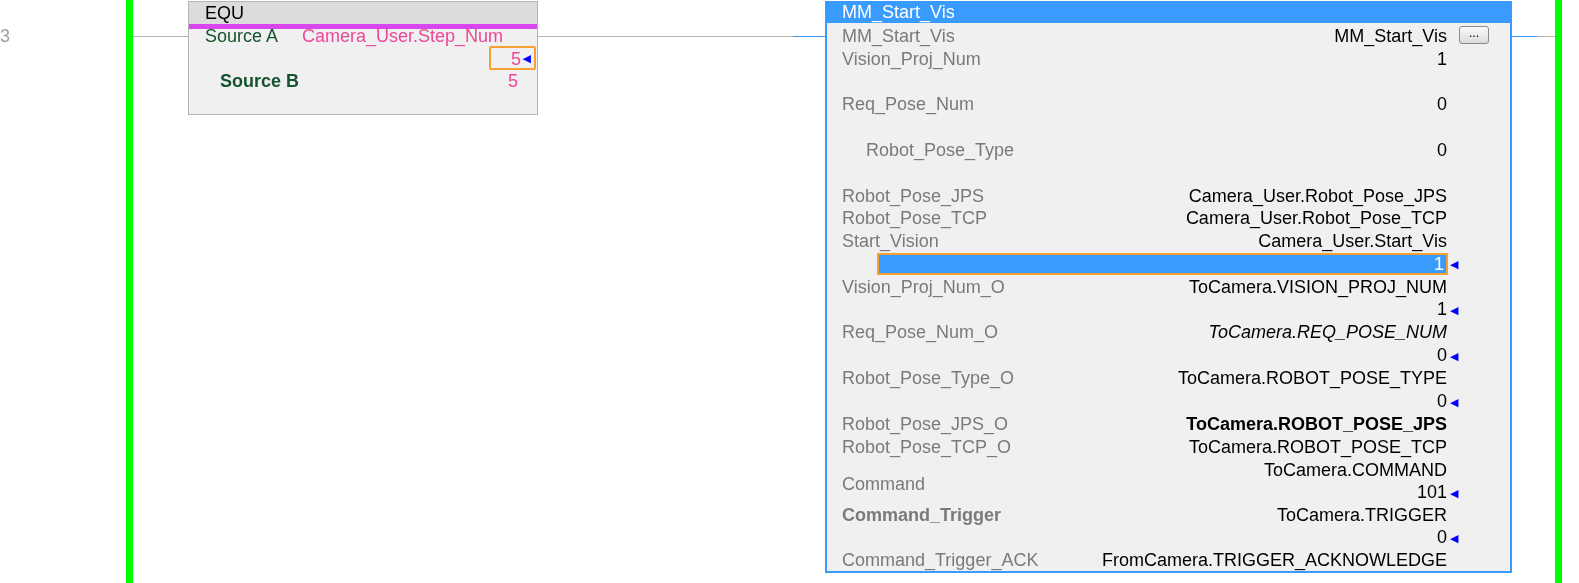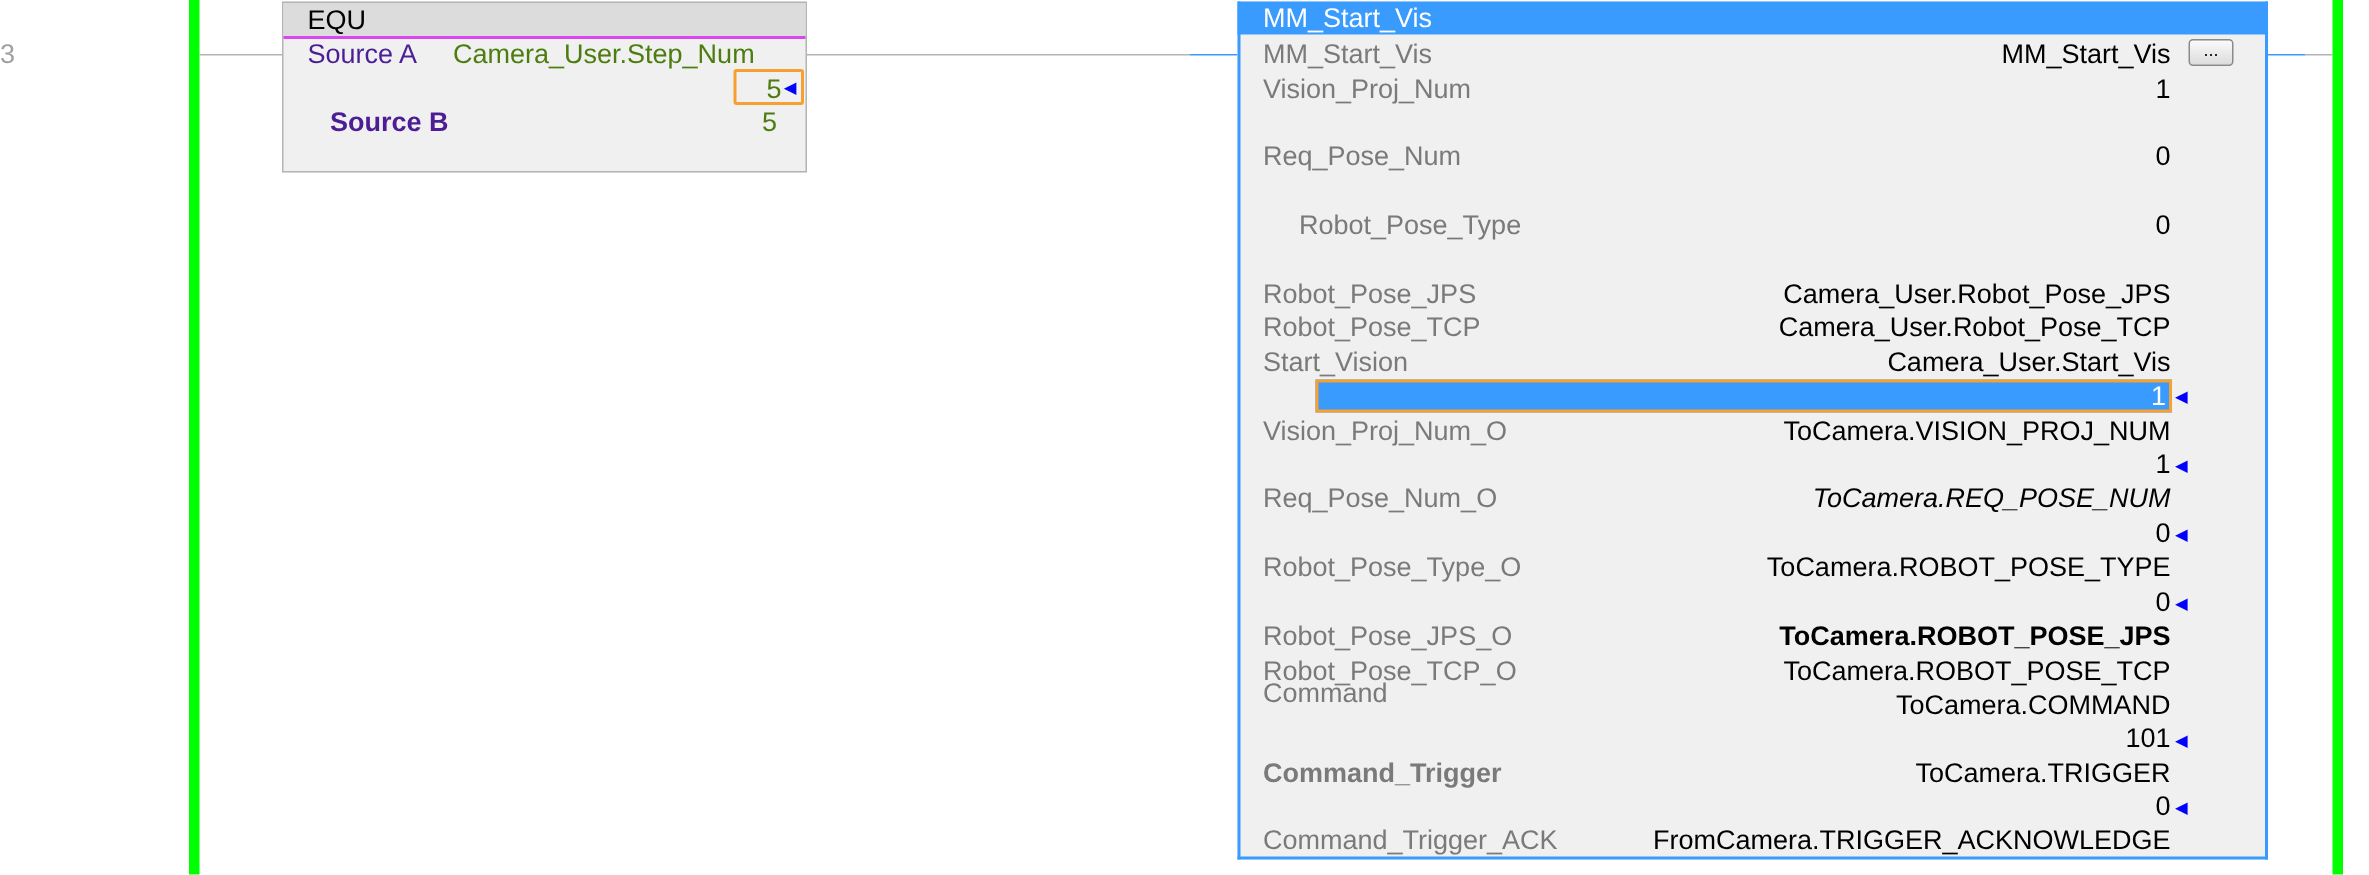--- a/index.html
+++ b/index.html
@@ -6,23 +6,23 @@
   body { width:1579px; height:583px; background:#ffffff; position:relative; overflow:hidden;
          font-family:"Liberation Sans", sans-serif; font-size:18px; }
   .abs { position:absolute; }
   .rung-num { left:0; top:26px; width:14px; color:#a0a0a0; font-size:18px; }
   .rail { background:#00ff00; top:0; height:583px; width:7px; }
   .wire { height:1px; background:#b4b4b4; }
   .wire-blue { height:1px; background:#3a9bff; }
 
   
   .equ { left:188px; top:1px; width:350px; height:114px; border:1px solid #b4b4b4; background:#f0f0f0; box-sizing:border-box; }
-  .equ-title { height:22px; background:#dcdcdc; border-bottom:2px solid #d946ef; padding-left:16px; line-height:22px; color:#000; }
-  .lbl { color:#4c1d95; }
-  .val { color:#4d7c0f; }
+  .equ-title { height:22px; background:#dcdcdc; border-bottom:5px solid #d946ef; padding-left:16px; line-height:22px; color:#000; }
+  .lbl { color:#14532d; }
+  .val { color:#ec4899; }
   .hl-box { border:2px solid #f5a030; border-radius:2px; box-sizing:border-box; }
   .arrow { color:#0000ff; font-size:11px; }
 
   
   .mm { left:825px; top:1px; width:687px; height:572px; border:2px solid #3a9bff; border-top:none; background:#f0f0f0; box-sizing:border-box; }
   .mm-title { left:825px; top:1px; width:687px; height:22px; background:#3a9bff; color:#fff; line-height:22px; padding-left:17px; box-sizing:border-box; }
   .row-l { left:842px; color:#7a7a7a; white-space:nowrap; }
   .row-r { right:132px; color:#000; text-align:right; white-space:nowrap; }
   .ell-btn { left:1459px; top:26px; width:30px; height:18px; border:1px solid #8a8a8a; border-radius:3px;
              background:linear-gradient(#fafafa,#dcdcdc); box-sizing:border-box; font-size:12px; line-height:12px; text-align:center; color:#000; }
@@ -98,21 +98,21 @@
 <div class="abs row-r" style="top:368px;">ToCamera.ROBOT_POSE_TYPE</div>
 <div class="abs row-r" style="top:391px;">0</div>
 <span class="abs small-arrow" style="left:1450px; top:396px;">◀</span>
 
 <div class="abs row-l" style="top:414px;">Robot_Pose_JPS_O</div>
 <div class="abs row-r" style="top:414px;font-weight:bold;">ToCamera.ROBOT_POSE_JPS</div>
 
 <div class="abs row-l" style="top:437px;">Robot_Pose_TCP_O</div>
 <div class="abs row-r" style="top:437px;">ToCamera.ROBOT_POSE_TCP</div>
 
-<div class="abs row-l" style="top:452px;">Command</div>
+<div class="abs row-l" style="top:474px;">Command</div>
 <div class="abs row-r" style="top:460px;">ToCamera.COMMAND</div>
 <div class="abs row-r" style="top:482px;">101</div>
 <span class="abs small-arrow" style="left:1450px; top:487px;">◀</span>
 
 <div class="abs row-l" style="top:505px;font-weight:bold;">Command_Trigger</div>
 <div class="abs row-r" style="top:505px;">ToCamera.TRIGGER</div>
 <div class="abs row-r" style="top:527px;">0</div>
 <span class="abs small-arrow" style="left:1450px; top:532px;">◀</span>
 
 <div class="abs row-l" style="top:550px;">Command_Trigger_ACK</div>

